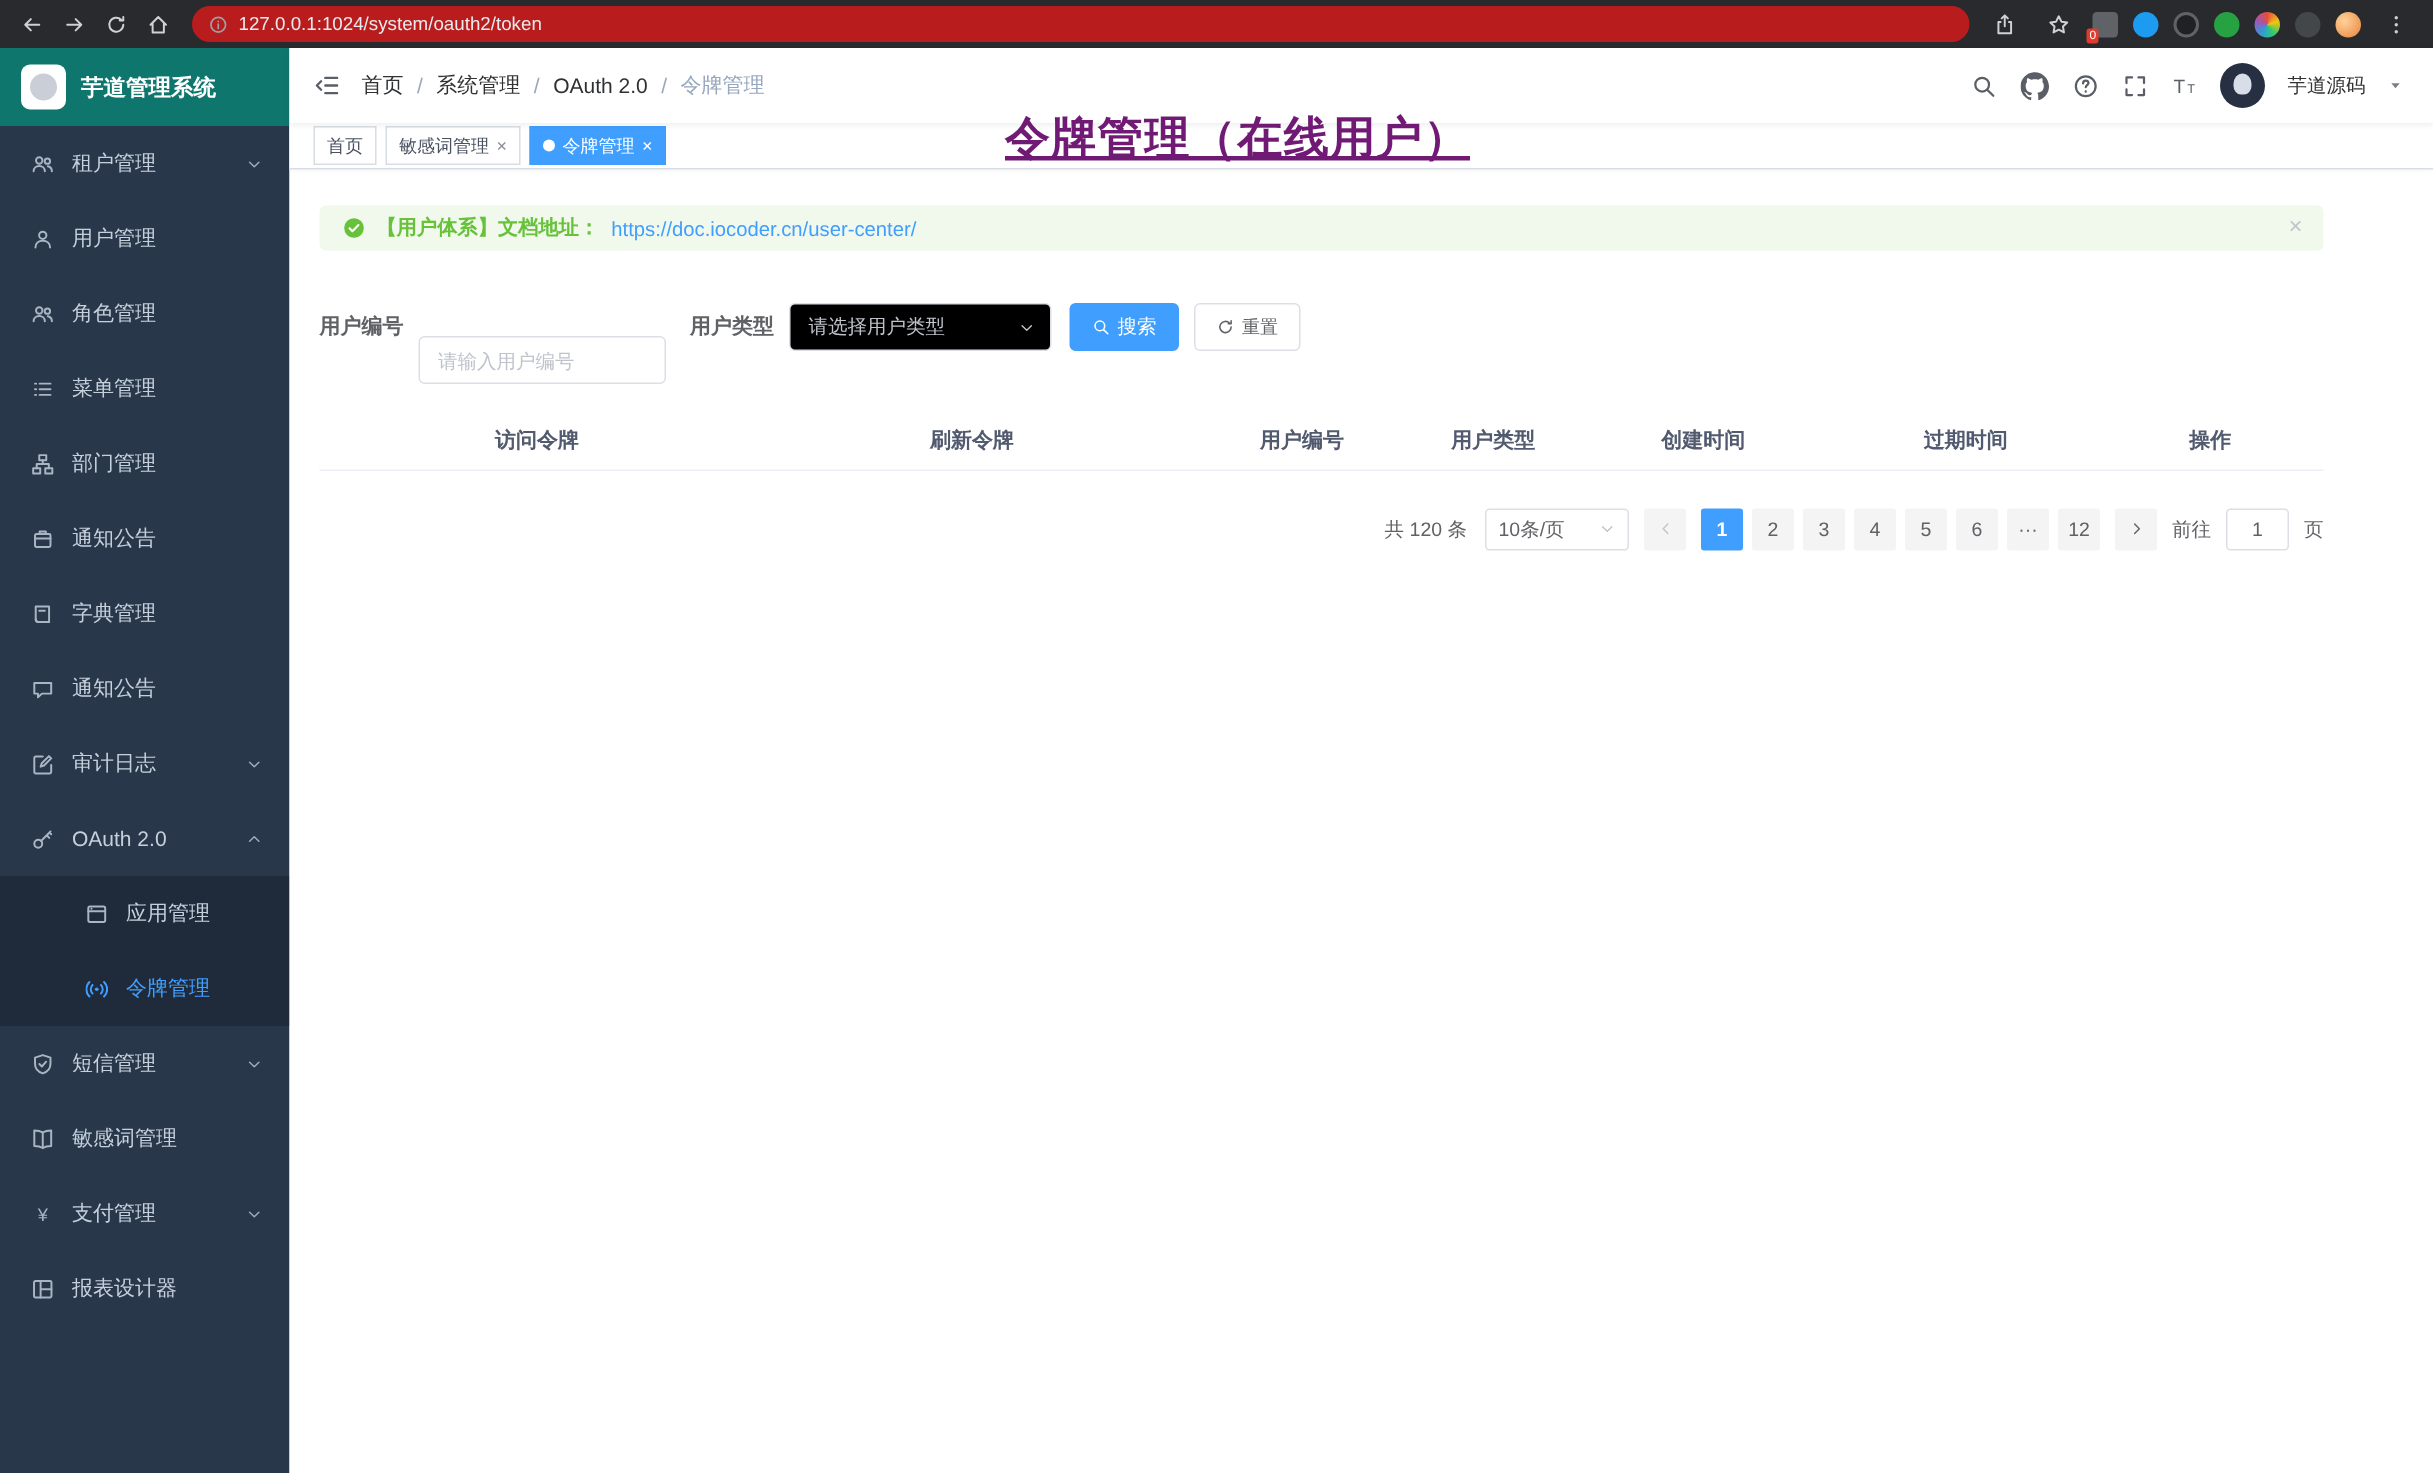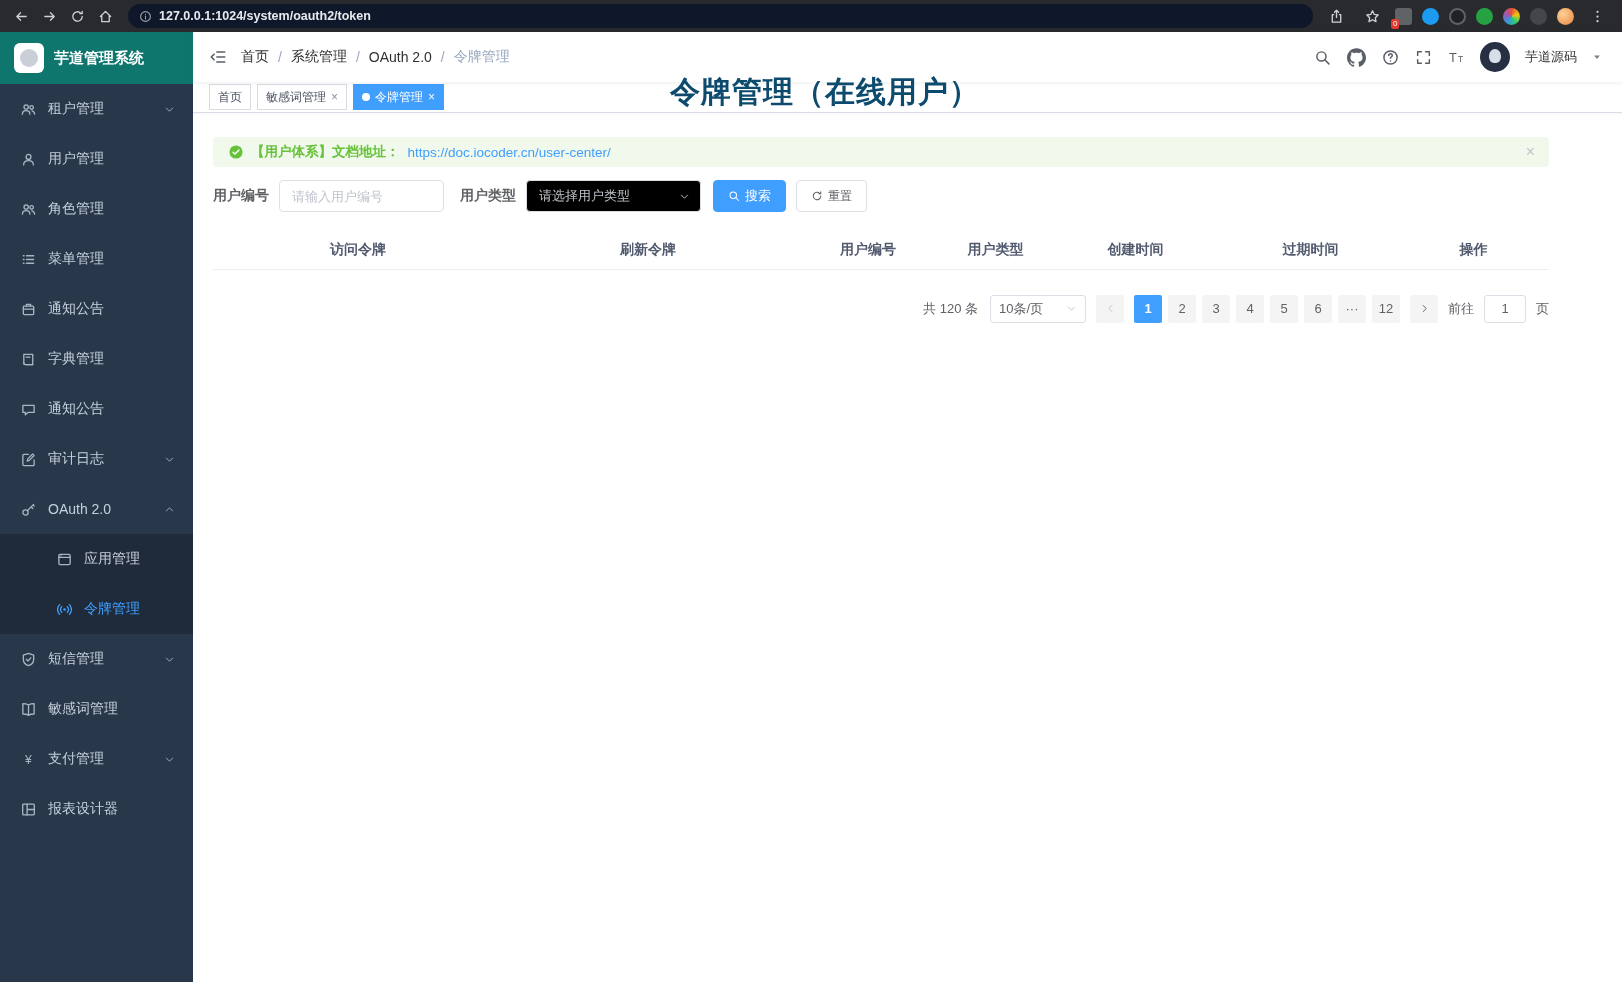--- a/index.html
+++ b/index.html
@@ -5,21 +5,21 @@
   * { margin:0; padding:0; box-sizing:border-box; }
   html,body { width:1622px; height:982px; overflow:hidden; background:#fff;
     font-family:"Liberation Sans","DejaVu Sans",sans-serif; }
   .screen { width:1622px; height:982px; position:relative; display:flex; flex-direction:column; }
 
   
   .browser-bar { height:32px; background:#282a2d; display:flex; align-items:center; padding:0 8px; flex-shrink:0; }
   .nav-group { display:flex; align-items:center; gap:2px; }
   .nav-icon { width:26px; height:26px; display:flex; align-items:center; justify-content:center; color:#cfd1d4; border-radius:50%; cursor:pointer; }
   .nav-icon svg { width:15px; height:15px; }
-  .omnibox { flex:1; height:24px; margin:0 10px; background:#0f172a; border-radius:12px; display:flex; align-items:center; padding:0 11px; gap:7px; min-width:0; cursor:text;font-weight:bold; }
+  .omnibox { flex:1; height:24px; margin:0 10px; background:#b91c1c; border-radius:12px; display:flex; align-items:center; padding:0 11px; gap:7px; min-width:0; cursor:text; }
   .info-ico { color:#9aa0a6; display:flex; } .info-ico svg { width:13px; height:13px; }
   .url-text { color:#e8eaed; font-size:12.5px; white-space:nowrap; }
   .browser-right { display:flex; align-items:center; gap:10px; padding-right:4px; }
   .ext { width:17px; height:17px; border-radius:50%; position:relative; display:inline-block; cursor:pointer; }
   .ext-badge { border-radius:3px; background:#5f6368; }
   .ext-badge .badge { position:absolute; left:-4px; bottom:-4px; background:#e23b2e; color:#fff; font-size:8px; font-style:normal; padding:0 2px; border-radius:2px; line-height:10px; }
   .dot.blue { background:#1d9bf0; }
   .dot.darkring { background:#202124; border:2px solid #5f6368; }
   .dot.green { background:#27a243; }
   .dot.rainbow { background:conic-gradient(#e74c3c,#f1c40f,#2ecc71,#3498db,#9b59b6,#e74c3c); }
@@ -61,33 +61,33 @@
   .user-caret { color:#7a7f88; display:flex; cursor:pointer; } .user-caret svg { width:10px; height:10px; }
 
   
   .tagsbar { height:31px; display:flex; align-items:center; gap:6px; padding:0 16px; border-bottom:1px solid #d8dce5; box-shadow:0 1px 3px rgba(0,0,0,.04); flex-shrink:0; background:#fff; }
   .tag { height:26px; display:inline-flex; align-items:center; gap:5px; padding:0 8px; border:1px solid #d8dce5; background:#fff; color:#495060; font-size:12px; cursor:pointer; }
   .tag .tag-close { font-size:12px; color:#8a8f99; }
   .tag.active { background:#409eff; border-color:#409eff; color:#fff; }
   .tag.active .tag-close { color:#fff; }
   .tag-dot { width:8px; height:8px; border-radius:50%; background:#fff; display:inline-block; }
 
-  .annotation { position:absolute; left:477px; top:40px; font-size:30px; font-weight:bold; color:#0c4a6e; z-index:10; white-space:nowrap; letter-spacing:1px; }
+  .annotation { position:absolute; left:477px; top:40px; font-size:30px; font-weight:bold; color:#701a75; z-index:10; white-space:nowrap; letter-spacing:1px;text-decoration:underline; }
 
   
   .content { padding:24px 73px 0 20px; }
   .alert { height:30px; background:#f0f9eb; border-radius:4px; display:flex; align-items:center; padding:0 16px; gap:8px; position:relative; }
   .alert-check { display:flex; } .alert-check svg { width:14px; height:14px; }
   .alert-label { color:#67c23a; font-size:13.5px; font-weight:bold; }
   .alert-link { color:#409eff; font-size:13.5px; text-decoration:none; cursor:pointer; }
   .alert-close { position:absolute; right:14px; color:#c0c4cc; font-size:16px; cursor:pointer; line-height:1; }
 
   .filters { margin-top:13px; display:flex; align-items:center; }
   .f-label { font-weight:bold; color:#606266; font-size:14px; margin-right:10px; }
-  .f-input { width:165px; height:32px; border:1px solid #dcdfe6; border-radius:4px; padding:0 12px; font-size:13px; color:#606266; outline:none; font-family:inherit; }
+  .f-input { width:165px; height:32px; border:1px solid #dcdfe6; border-radius:4px; padding:0 12px; font-size:13px; color:#606266; outline:none; font-family:inherit;margin-top:44px; }
   .f-input::placeholder { color:#bfc4cc; }
   .gap16 { width:16px; flex-shrink:0; }
   .f-select { width:175px; height:32px; border:1px solid #dcdfe6; border-radius:4px; padding:0 10px 0 12px; display:flex; align-items:center; justify-content:space-between; background:#000000; cursor:pointer; }
   .sel-placeholder { color:#bfc4cc; font-size:13px; }
   .sel-caret { color:#c0c4cc; display:flex; } .sel-caret svg { width:11px; height:11px; }
   .btn-primary { margin-left:12px; height:32px; padding:0 14px; background:#409eff; border:1px solid #409eff; color:#fff; border-radius:4px; font-size:13px; display:inline-flex; align-items:center; gap:5px; cursor:pointer; font-family:inherit; }
   .btn-plain { margin-left:10px; height:32px; padding:0 14px; background:#fff; border:1px solid #dcdfe6; color:#606266; border-radius:4px; font-size:12px; display:inline-flex; align-items:center; gap:5px; cursor:pointer; font-family:inherit; }
   .btn-ico { display:flex; } .btn-ico svg { width:12px; height:12px; }
 
   .data-table { width:100%; margin-top:20px; border-collapse:collapse; table-layout:fixed; }
@@ -215,20 +215,31 @@
             </span>
             <span class="mi-label">角色管理</span>
           </div>
           <div class="menu-item">
             <span class="mi-icon">
               <svg viewBox="0 0 16 16" width="1em" height="1em" fill="none" stroke="currentColor" stroke-width="1.4" stroke-linecap="round" stroke-linejoin="round">
                 <path d="M2.5 4h.8M5.8 4h7.7M2.5 8h.8M5.8 8h7.7M2.5 12h.8M5.8 12h7.7"></path>
               </svg>
             </span>
             <span class="mi-label">菜单管理</span>
+          </div>
+          <div class="menu-item">
+            <span class="mi-icon">
+              <svg viewBox="0 0 16 16" width="1em" height="1em" fill="none" stroke="currentColor" stroke-width="1.4" stroke-linecap="round" stroke-linejoin="round">
+                <rect x="5.5" y="1.5" width="5" height="3.6"></rect>
+                <rect x="1.2" y="10.9" width="5" height="3.6"></rect>
+                <rect x="9.8" y="10.9" width="5" height="3.6"></rect>
+                <path d="M8 5.1v2.7M3.7 10.9V7.8h8.6v3.1"></path>
+              </svg>
+            </span>
+            <span class="mi-label">部门管理</span>
           </div>
           <div class="menu-item">
             <span class="mi-icon">
               <svg viewBox="0 0 16 16" width="1em" height="1em" fill="none" stroke="currentColor" stroke-width="1.4" stroke-linecap="round" stroke-linejoin="round">
                 <rect x="2.5" y="4.3" width="11" height="9.2" rx="1"></rect>
                 <path d="M5.8 4.3V2.5h4.4v1.8M2.5 7.5h11"></path>
               </svg>
             </span>
             <span class="mi-label">通知公告</span>
           </div>

